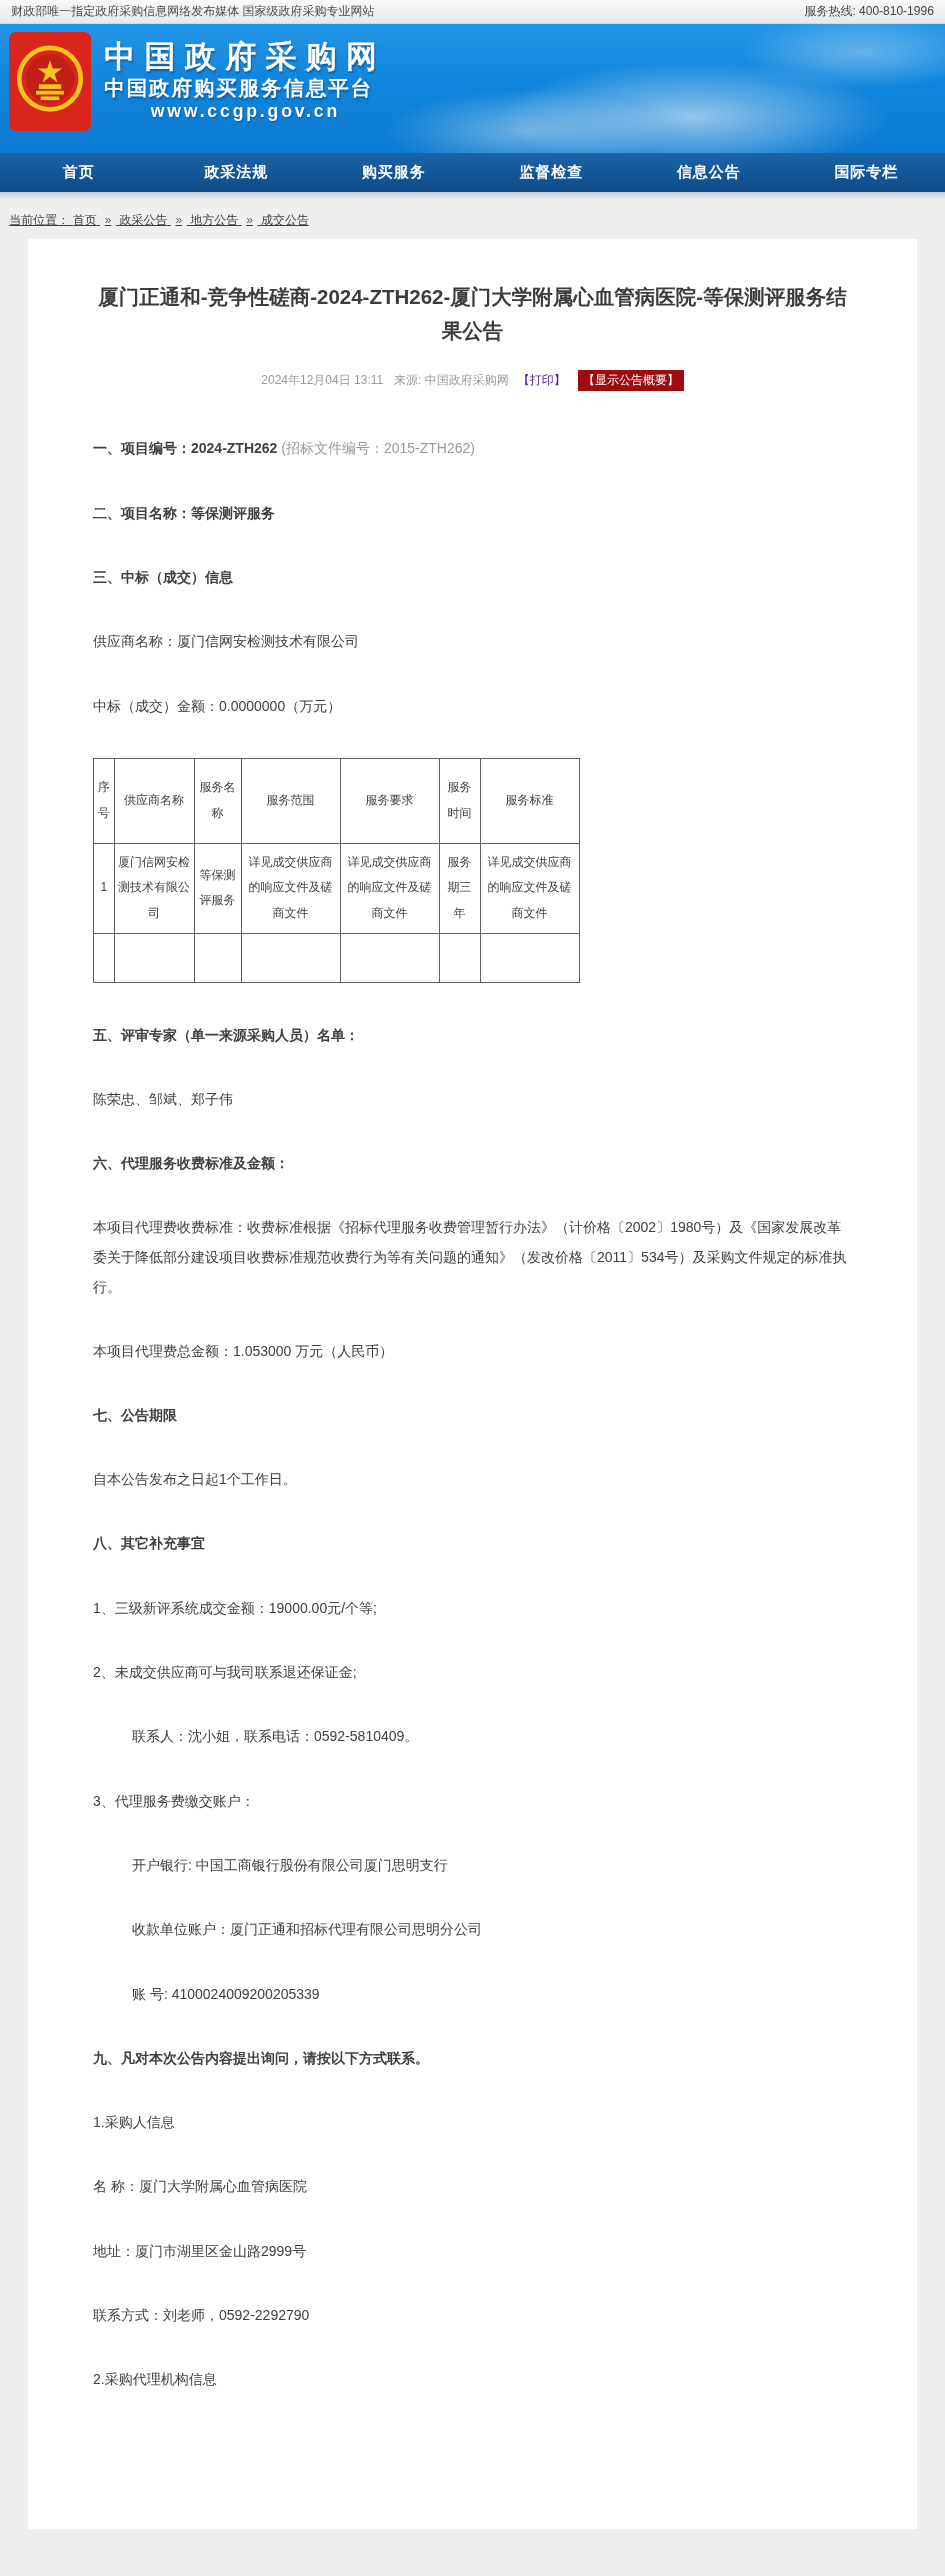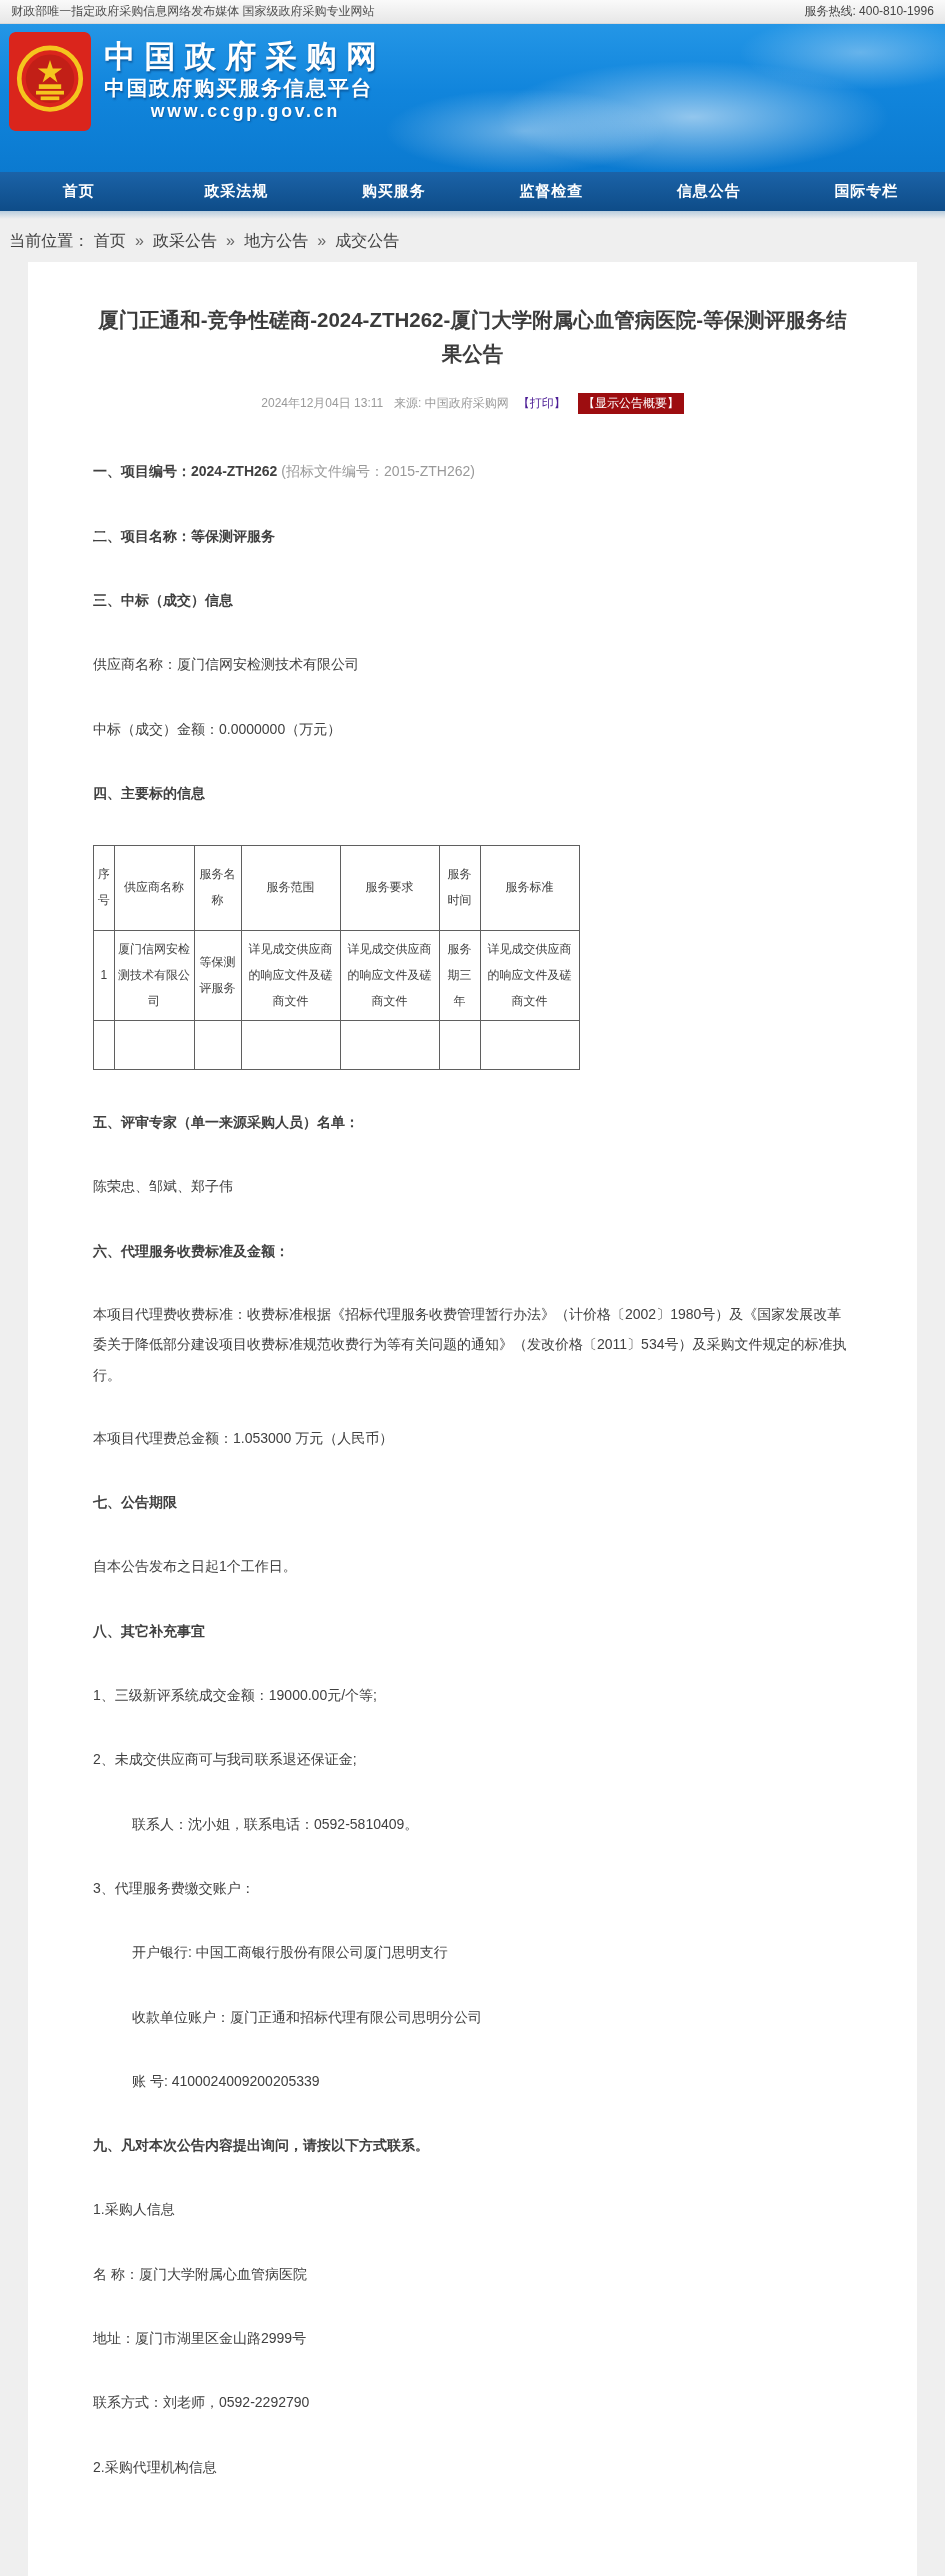--- a/index.html
+++ b/index.html
@@ -13,21 +13,21 @@
   .topbar{
     height:23px;
     background:linear-gradient(180deg,#fafafa,#e7e7e7);
     border-bottom:0.9px solid #d9d9d9;
     display:flex;justify-content:space-between;align-items:center;
     padding:0 11.2px;font-size:12px;color:#4d4d4d;
   }
   .topbar .hotline{color:#444;}
   
   .banner{
-    height:148px;position:relative;overflow:hidden;
+    height:129px;position:relative;overflow:hidden;
     background:linear-gradient(180deg,#2496e6 0%,#1185dc 45%,#0b7ad0 100%);
   }
   .cloud{position:absolute;border-radius:50%;background:radial-gradient(closest-side,rgba(255,255,255,.55),rgba(255,255,255,0));}
   .c1{width:392px;height:112px;right:56px;top:37px;}
   .c2{width:280px;height:84px;right:280px;top:65px;opacity:.7;}
   .c3{width:243px;height:75px;right:-37px;top:-9.3px;opacity:.6;}
   .logo-wrap{position:absolute;left:9.3px;top:7.5px;display:flex;align-items:center;}
   .emblem{width:82px;height:99px;border-radius:5.6px;}
   .banner-titles{margin-left:13px;color:#fff;}
   .banner-title{font-size:31px;font-weight:700;letter-spacing:9.3px;text-shadow:0.9px 1.9px 1.9px rgba(0,40,90,.45);line-height:1.15;}
@@ -37,21 +37,21 @@
   .nav{
     height:39px;display:flex;
     background:linear-gradient(180deg,#1b63a8,#0e4c88);
   }
   .nav-item{
     flex:1;display:flex;align-items:center;justify-content:center;
     color:#fff;font-size:15px;font-weight:700;cursor:pointer;letter-spacing:0.9px;
   }
   .nav-shadow{height:8.4px;background:linear-gradient(180deg,#b9cddd,#efefef);}
   
-  .breadcrumb{padding:12px 9.3px 9.3px 9.3px;font-size:16px;color:#3f3f3f;}
+  .breadcrumb{padding:12px 9.3px 9.3px 9.3px;font-size:12px;color:#3f3f3f;text-decoration:underline;}
   .breadcrumb .bc-link{color:#3f3f3f;text-decoration:none;cursor:pointer;}
   .breadcrumb .sep{margin:0 4.7px;color:#666;}
   
   .content-box{
     background:#fff;margin:0 28px;padding:41px 0 110px 0;
   }
   .article-title{
     width:765px;margin:0 auto;text-align:center;
     font-size:20.5px;font-weight:700;color:#3c3c3c;line-height:1.65;
   }
@@ -147,21 +147,20 @@
   <div class="doc">
 
     <p class="line"><span class="bold">一、项目编号：</span><span class="bold">2024-ZTH262</span>&nbsp;<span class="note">(招标文件编号：2015-ZTH262)</span></p>
 
     <p class="line"><span class="bold">二、项目名称：</span><span class="bold">等保测评服务</span></p>
 
     <p class="line bold">三、中标（成交）信息</p>
     <p class="line">供应商名称：厦门信网安检测技术有限公司</p>
     <p class="line">中标（成交）金额：0.0000000（万元）</p>
 
-    <p class="line bold">四、主要标的信息</p>
 
     <div class="bid-table-wrap">
       <table class="bid">
         <colgroup>
           <col style="width:20.5px">
             <col style="width:80px">
             <col style="width:47px">
           <col style="width:99px">
             <col style="width:99px">
             <col style="width:41px">

